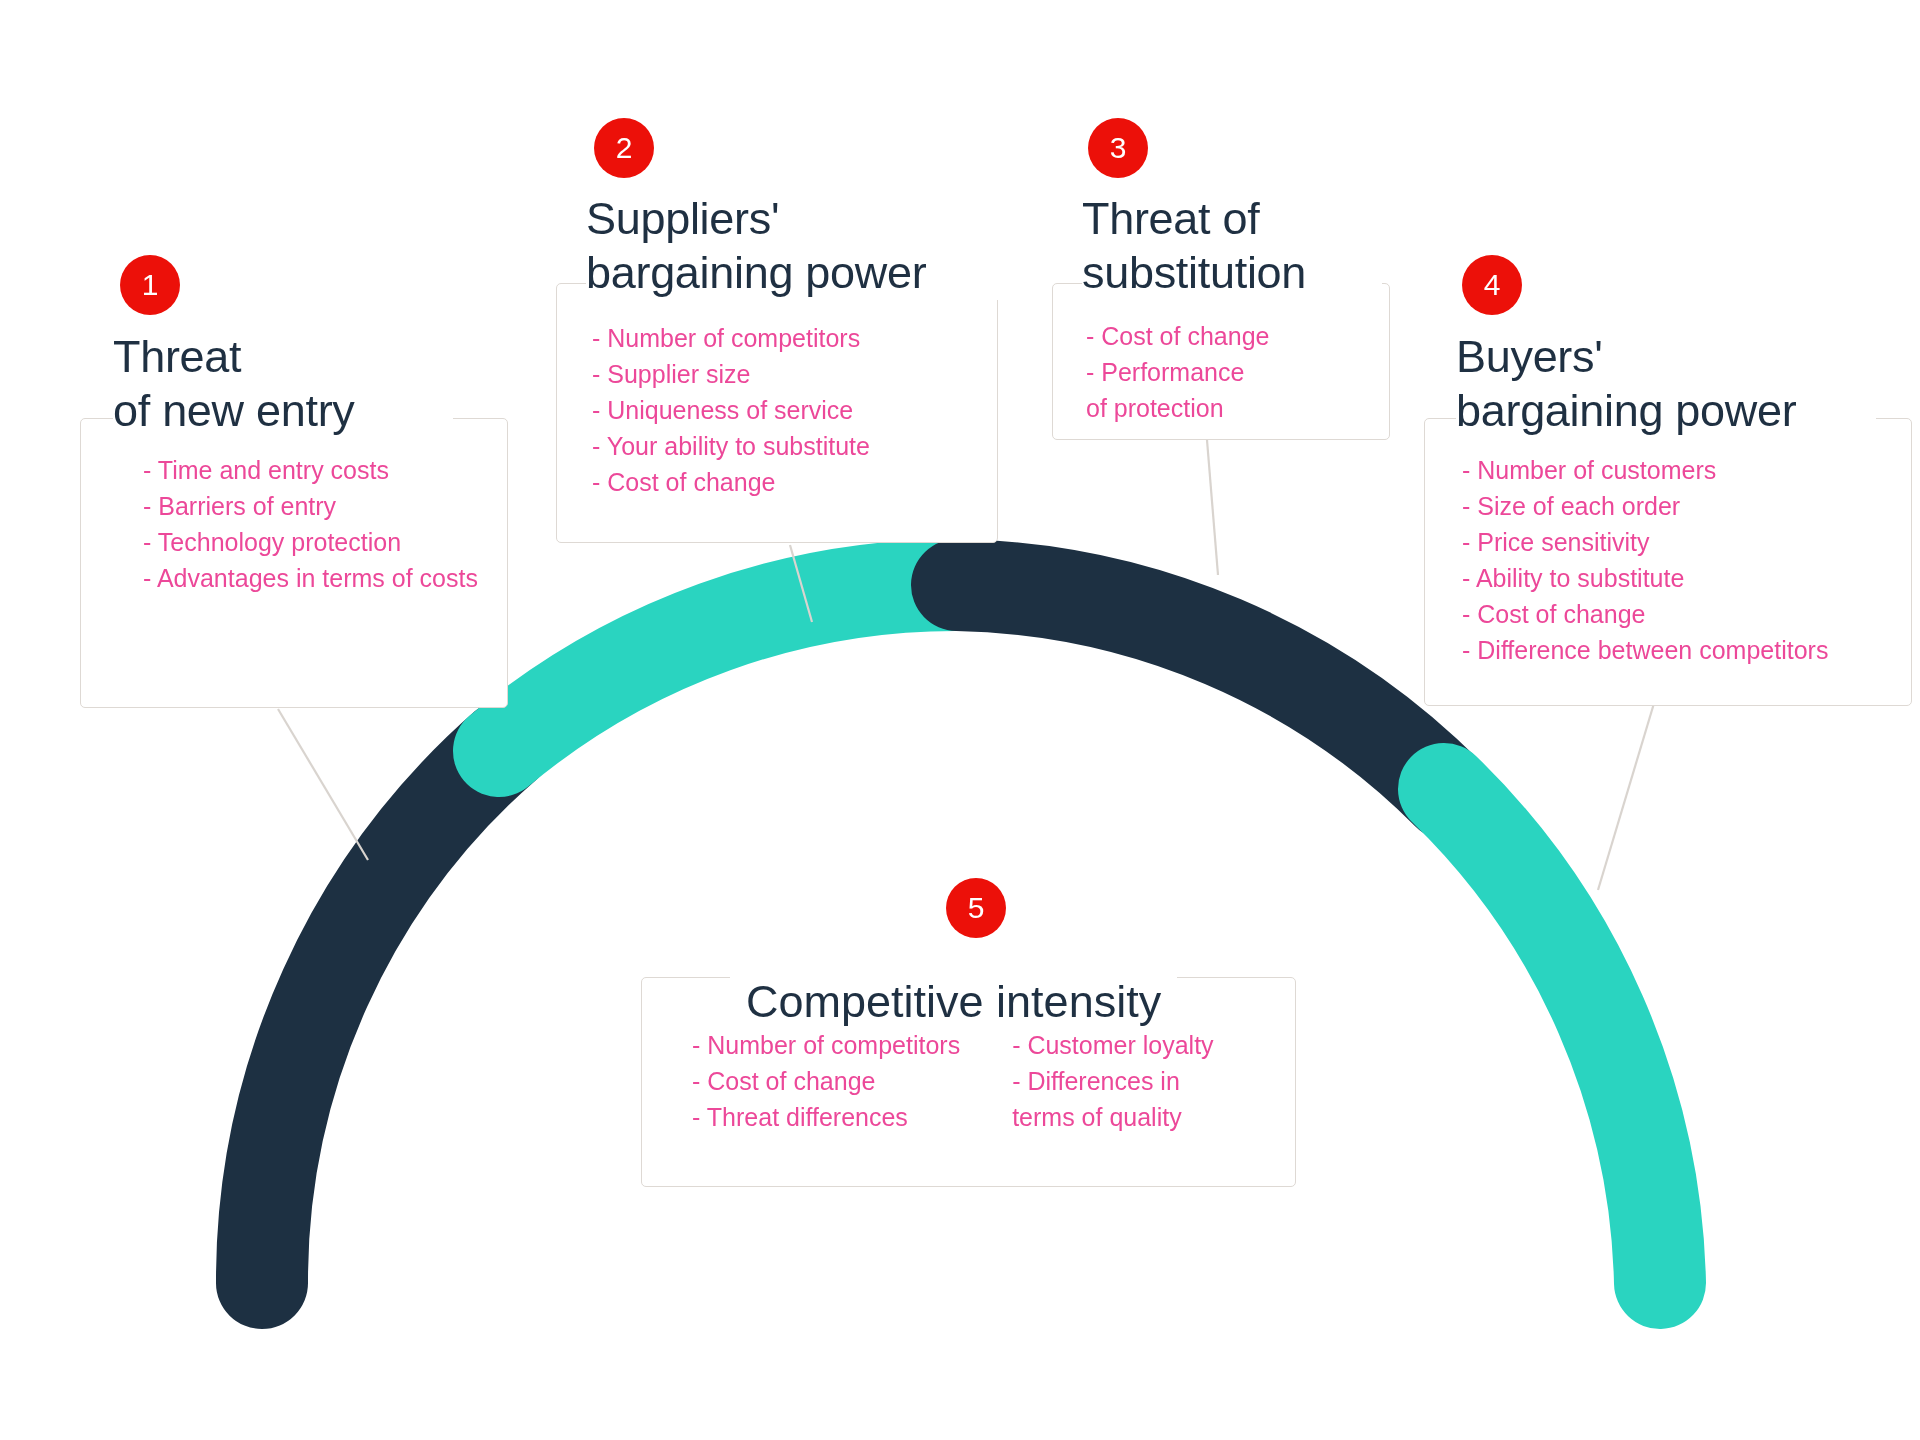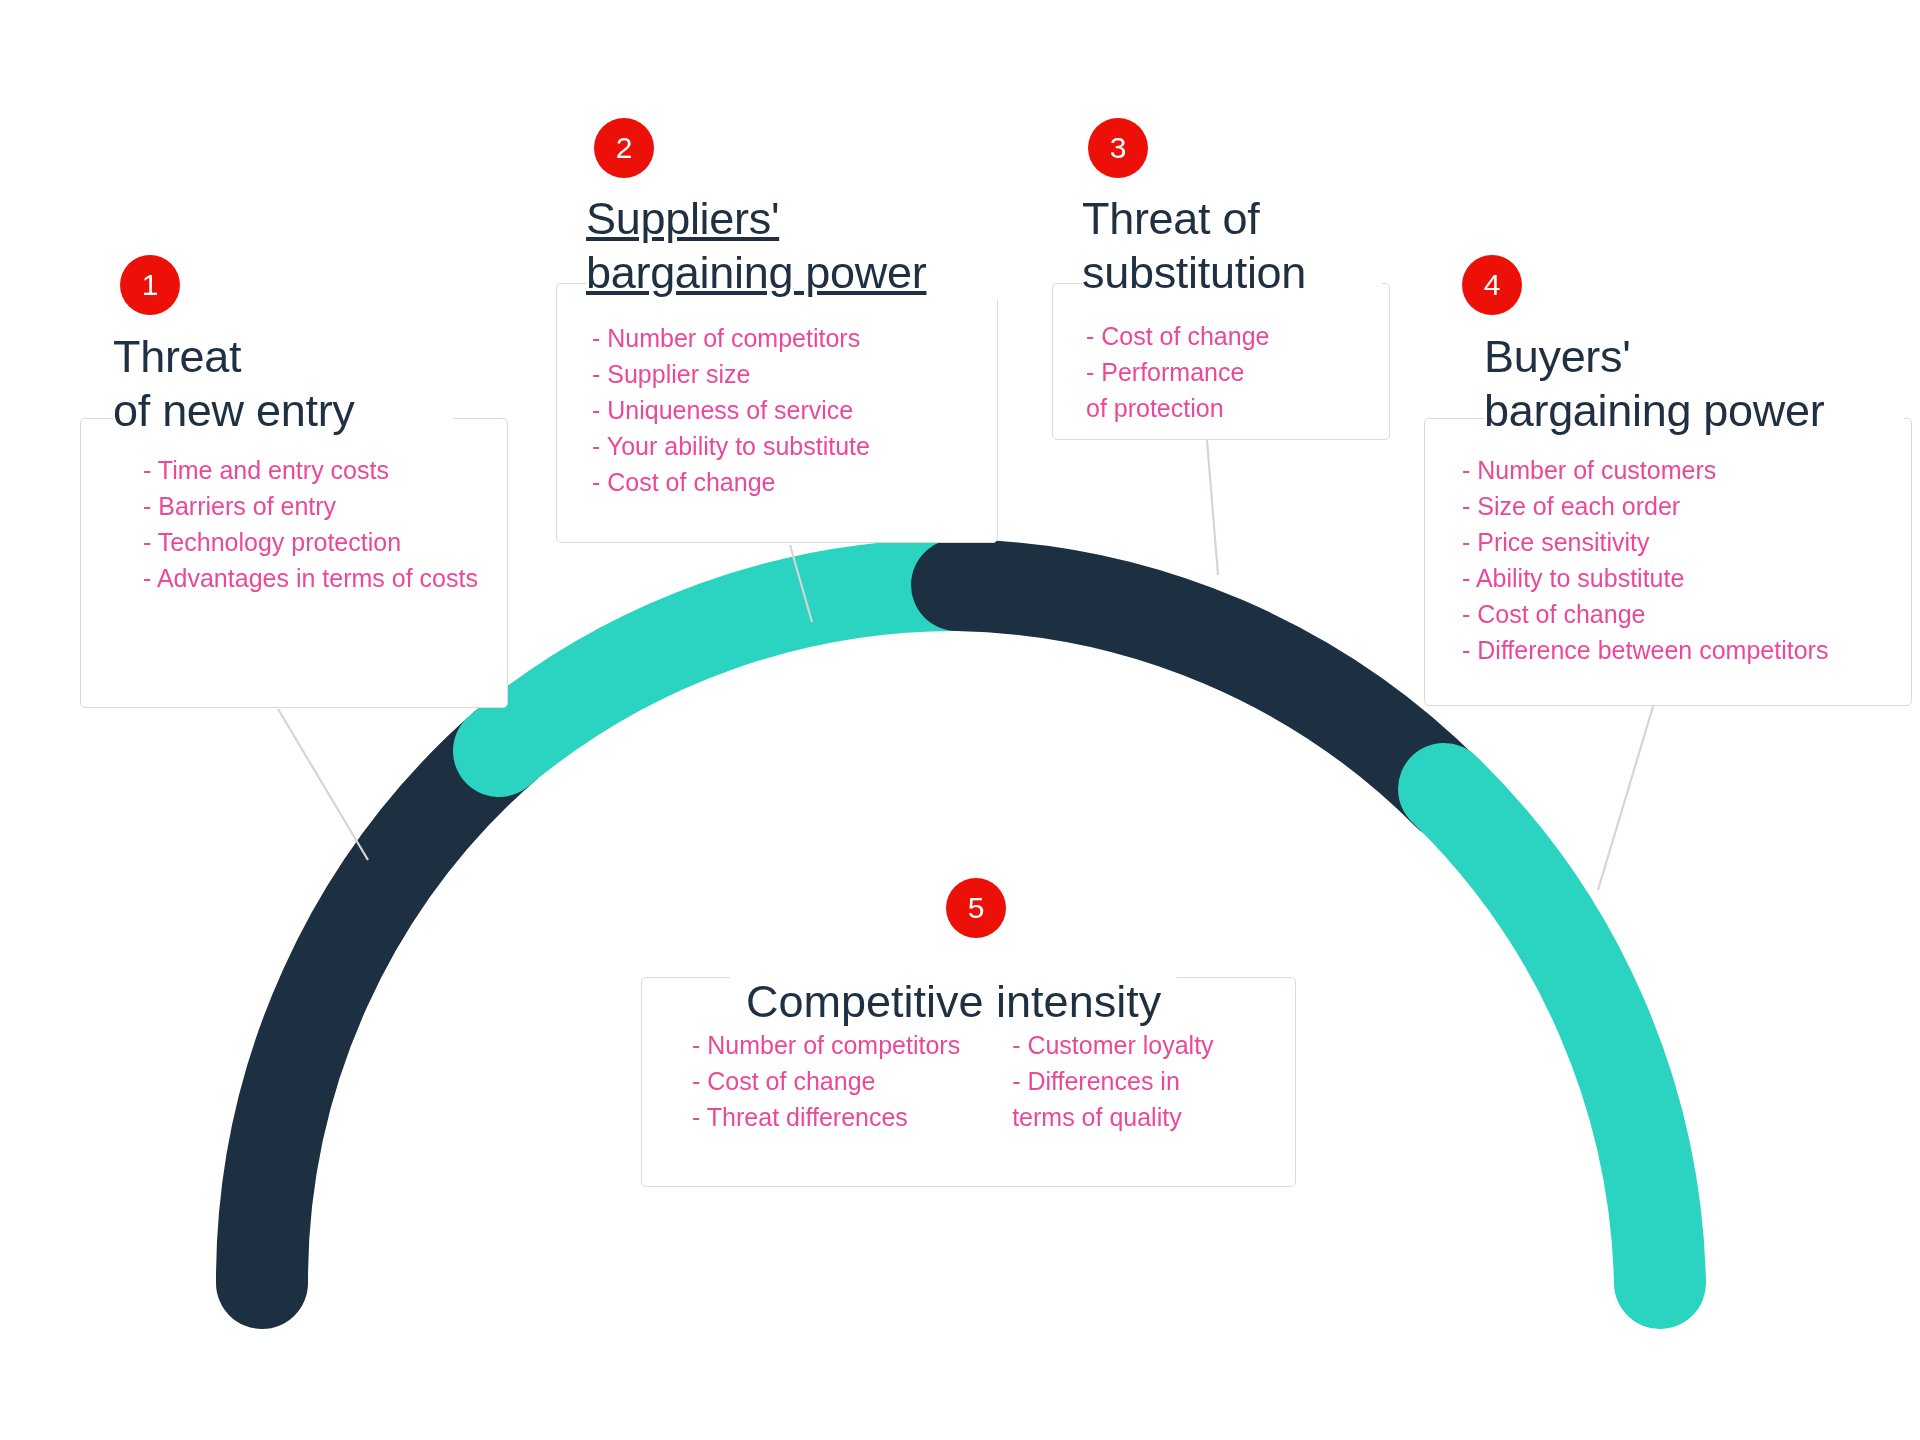--- a/index.html
+++ b/index.html
@@ -128,21 +128,21 @@
     <div class="flist" style="left:119px; top:452px;margin-left:24px;">
       <span class="li">- Time and entry costs</span>
       <span class="li">- Barriers of entry</span>
       <span class="li">- Technology protection</span>
       <span class="li">- Advantages in terms of costs</span>
     </div>
   </div>
 
   <div class="force">
     <div class="badge" style="left:594px; top:118px;">2</div>
-    <div class="ftitle" style="left:586px; top:192px; width:420px;text-decoration:underline;">Suppliers'
+    <div class="ftitle" style="left:586px; top:192px; width:420px;">Suppliers'
 bargaining power</div>
     <div class="fbox" style="left:556px; top:283px; width:442px; height:260px;"></div>
     <div class="flist" style="left:592px; top:320px;">
       <span class="li">- Number of competitors</span>
       <span class="li">- Supplier size</span>
       <span class="li">- Uniqueness of service</span>
       <span class="li">- Your ability to substitute</span>
       <span class="li">- Cost of change</span>
     </div>
   </div>
@@ -154,21 +154,21 @@
     <div class="fbox" style="left:1052px; top:283px; width:338px; height:157px;"></div>
     <div class="flist" style="left:1086px; top:318px;">
       <span class="li">- Cost of change</span>
       <span class="li">- Performance</span>
       <span class="li">   of protection</span>
     </div>
   </div>
 
   <div class="force">
     <div class="badge" style="left:1462px; top:255px;">4</div>
-    <div class="ftitle" style="left:1456px; top:330px; width:420px;margin-left:28px;">Buyers'
+    <div class="ftitle" style="left:1456px; top:330px; width:420px;">Buyers'
 bargaining power</div>
     <div class="fbox" style="left:1424px; top:418px; width:488px; height:288px;"></div>
     <div class="flist" style="left:1462px; top:452px;">
       <span class="li">- Number of customers</span>
       <span class="li">- Size of each order</span>
       <span class="li">- Price sensitivity</span>
       <span class="li">- Ability to substitute</span>
       <span class="li">- Cost of change</span>
       <span class="li">- Difference between competitors</span>
     </div>

